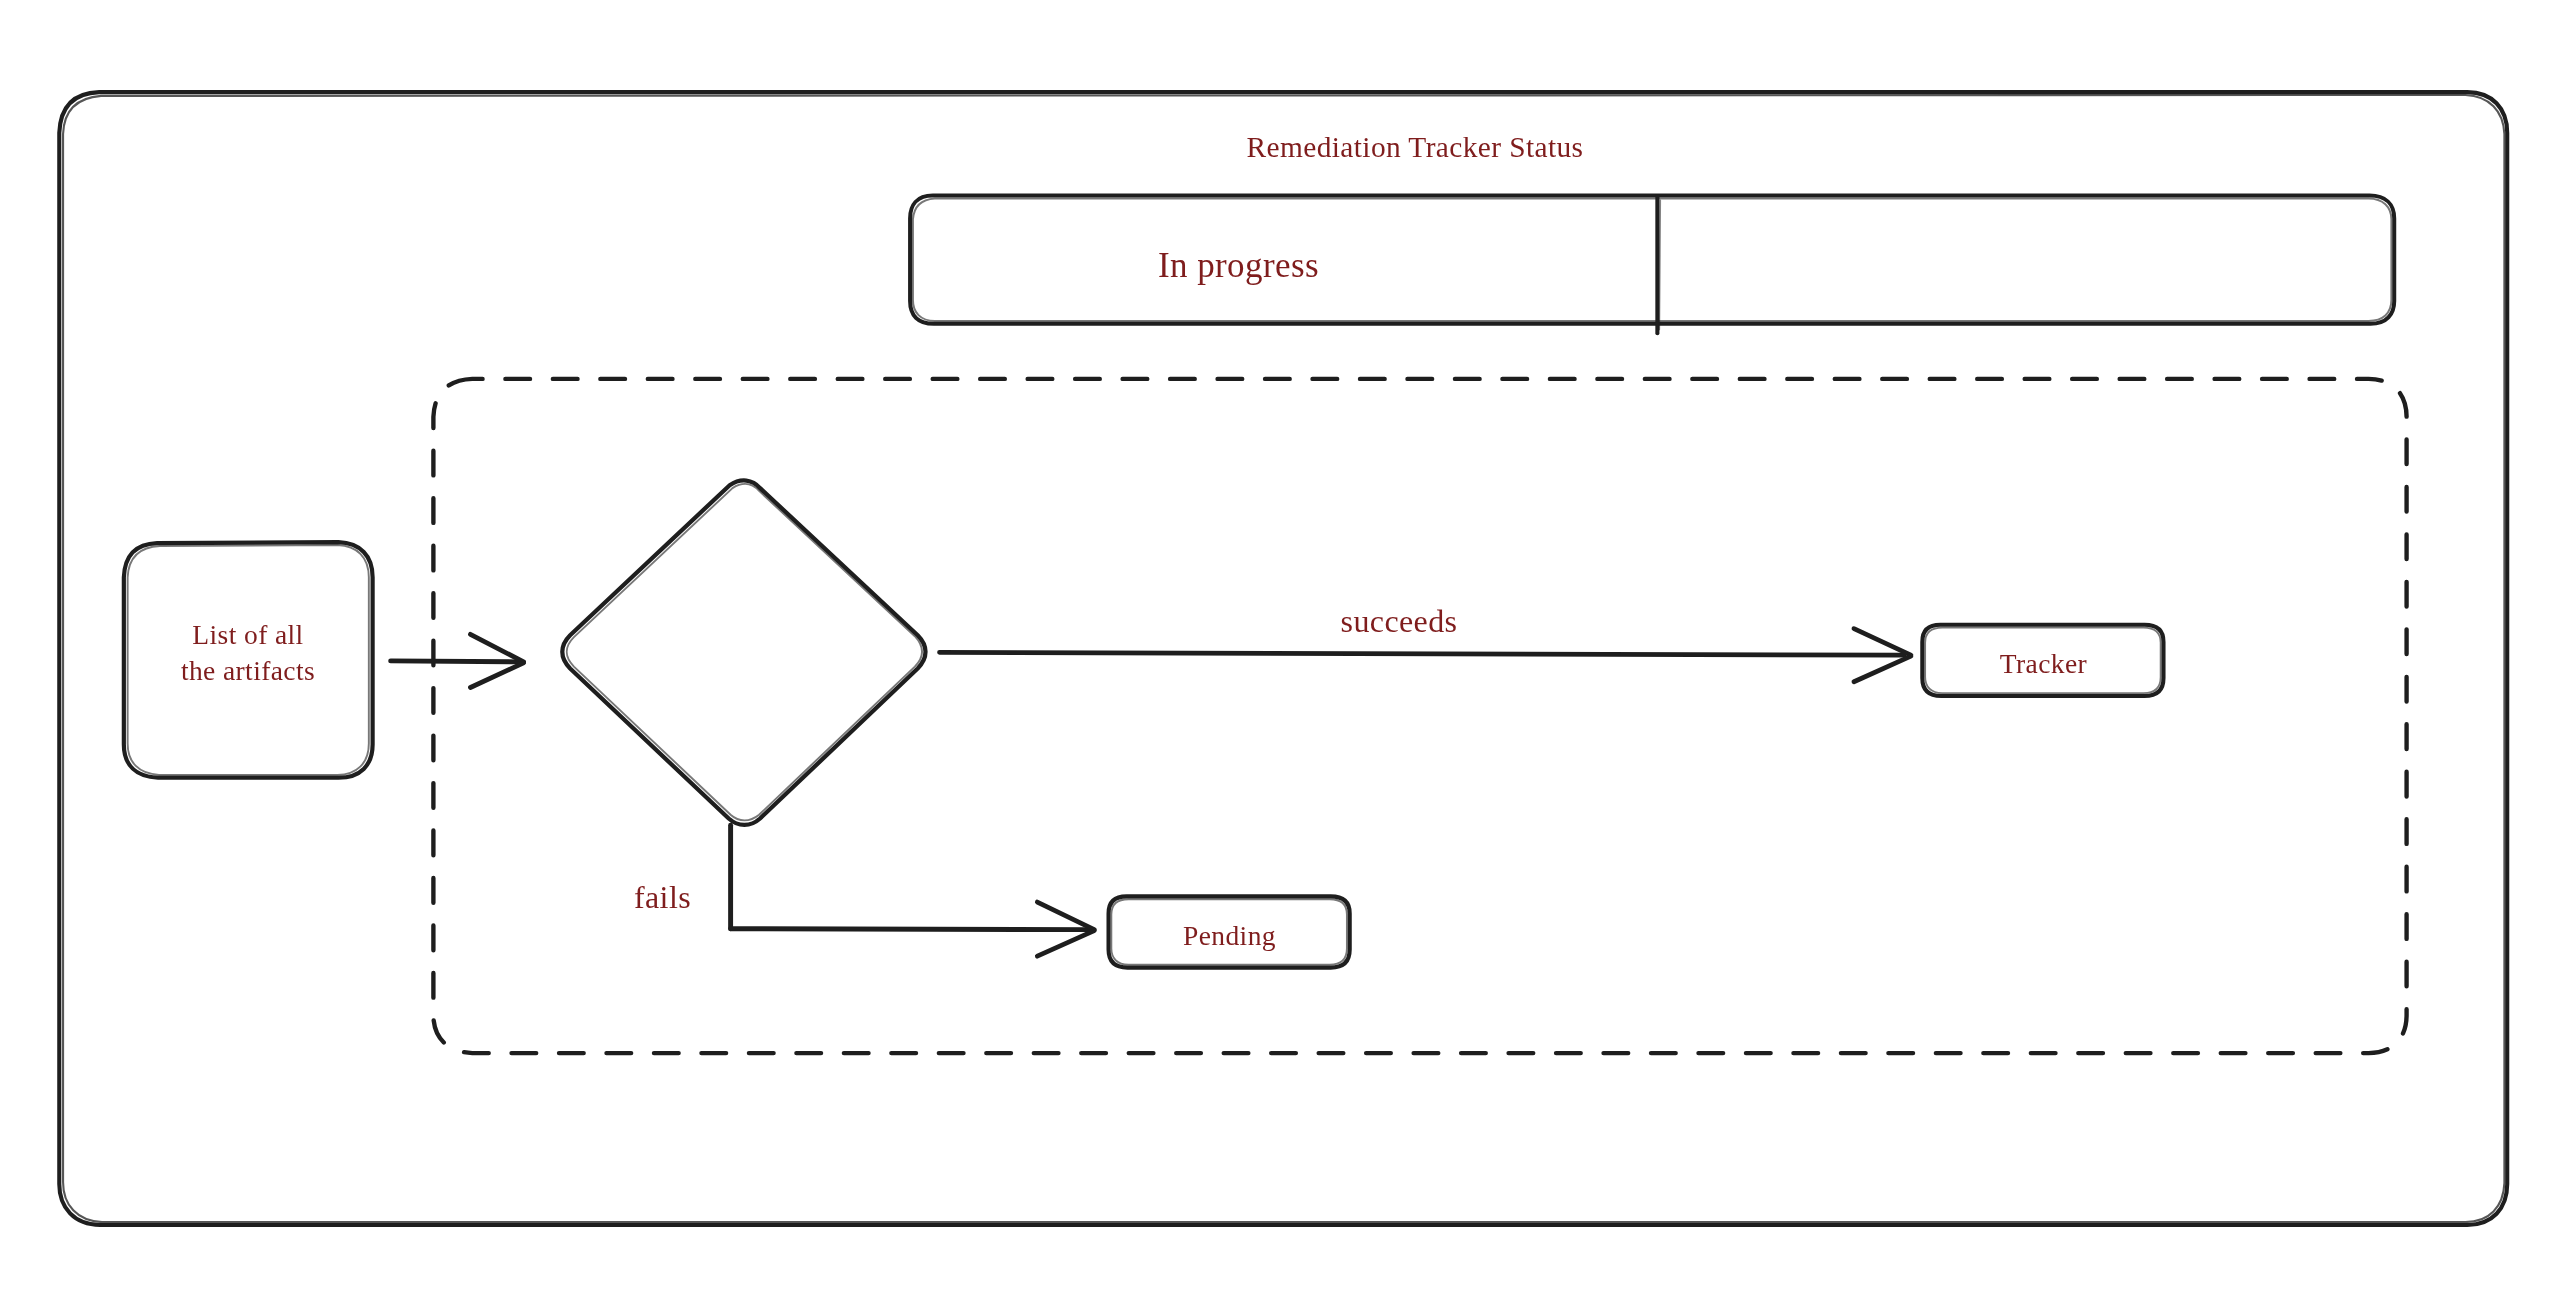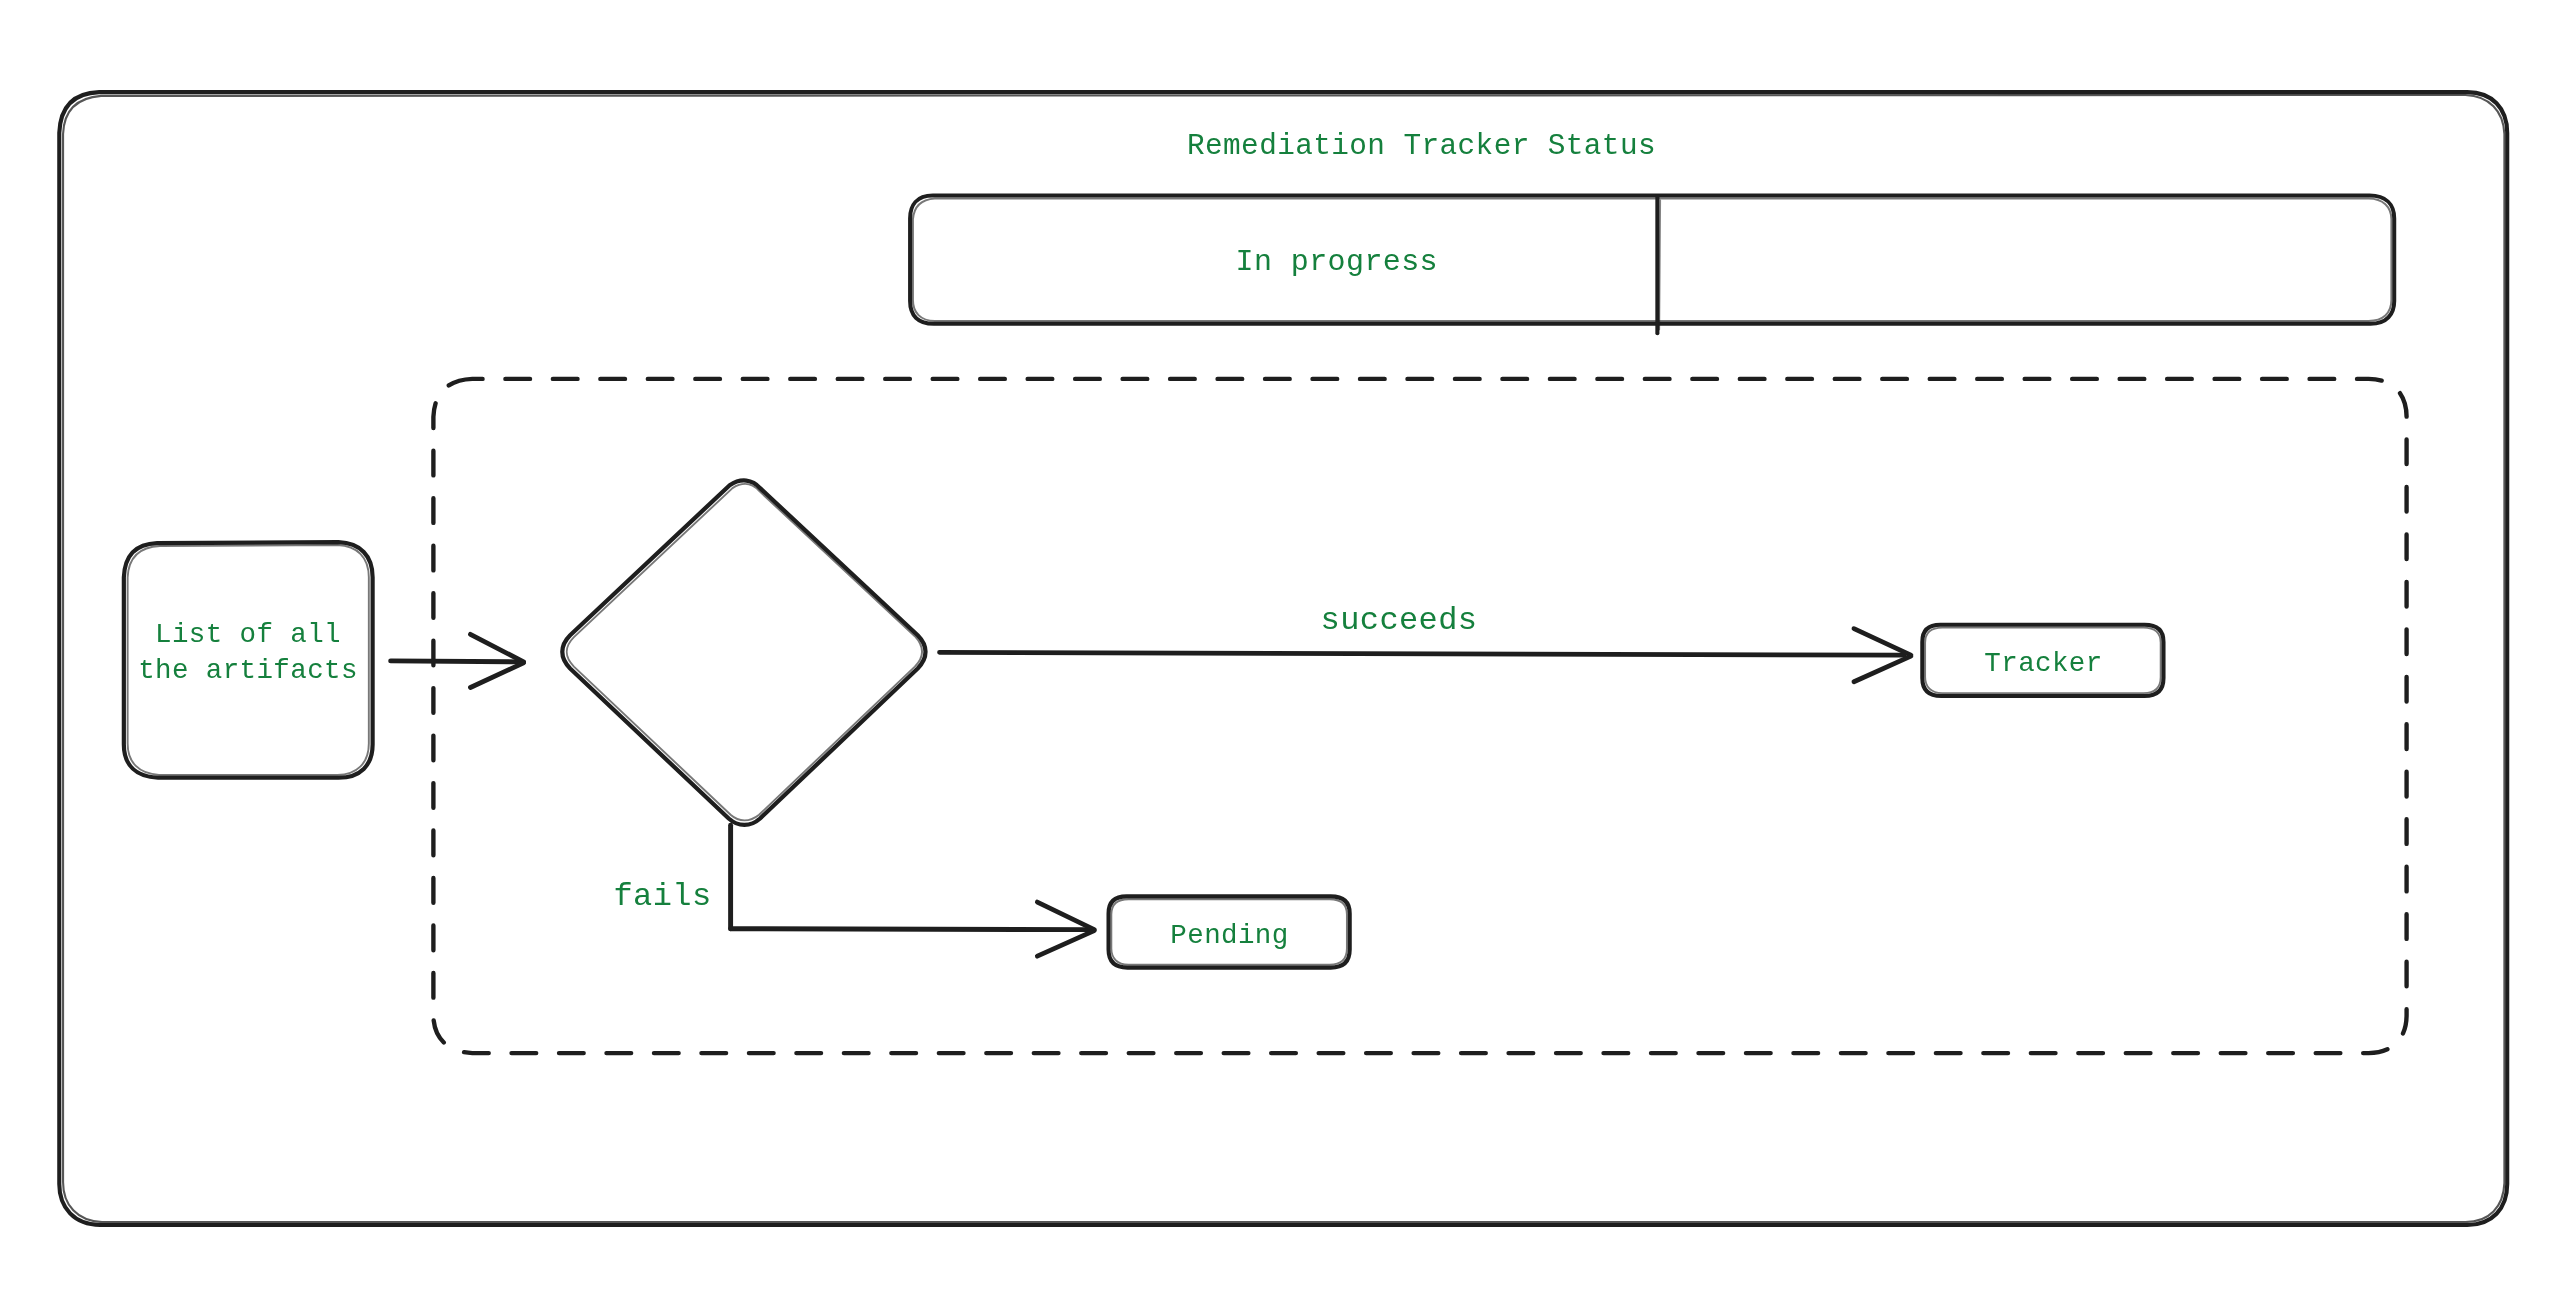--- a/index.html
+++ b/index.html
@@ -31,30 +31,30 @@
     stroke: #1e1e1e;
     stroke-linecap: round;
     stroke-linejoin: round;
   }
   .node-fill {
     fill: #ffffff;
   }
   
   .txt {
     position: absolute;
-    color: #15803d;
-    font-family: Liberation Mono, monospace;
+    color: #7f1d1d;
+    font-family: Liberation Serif, serif;
     white-space: pre;
     text-align: center;
     line-height: 1.32;
     letter-spacing: 0.4px;
     user-select: none;
   }
   .t-title      { font-size: 29.4px; }
-  .t-lane       { font-size: 30px; text-align: right; }
+  .t-lane       { font-size: 35px; }
   .t-group      { font-size: 29.4px; }
   .t-node       { font-size: 27.5px; }
   .t-diamond    { font-size: 26.6px; line-height: 1.45; }
   .t-edge       { font-size: 32px; }
 </style>
 </head>
 <body>
 
 <div id="canvas">
 

